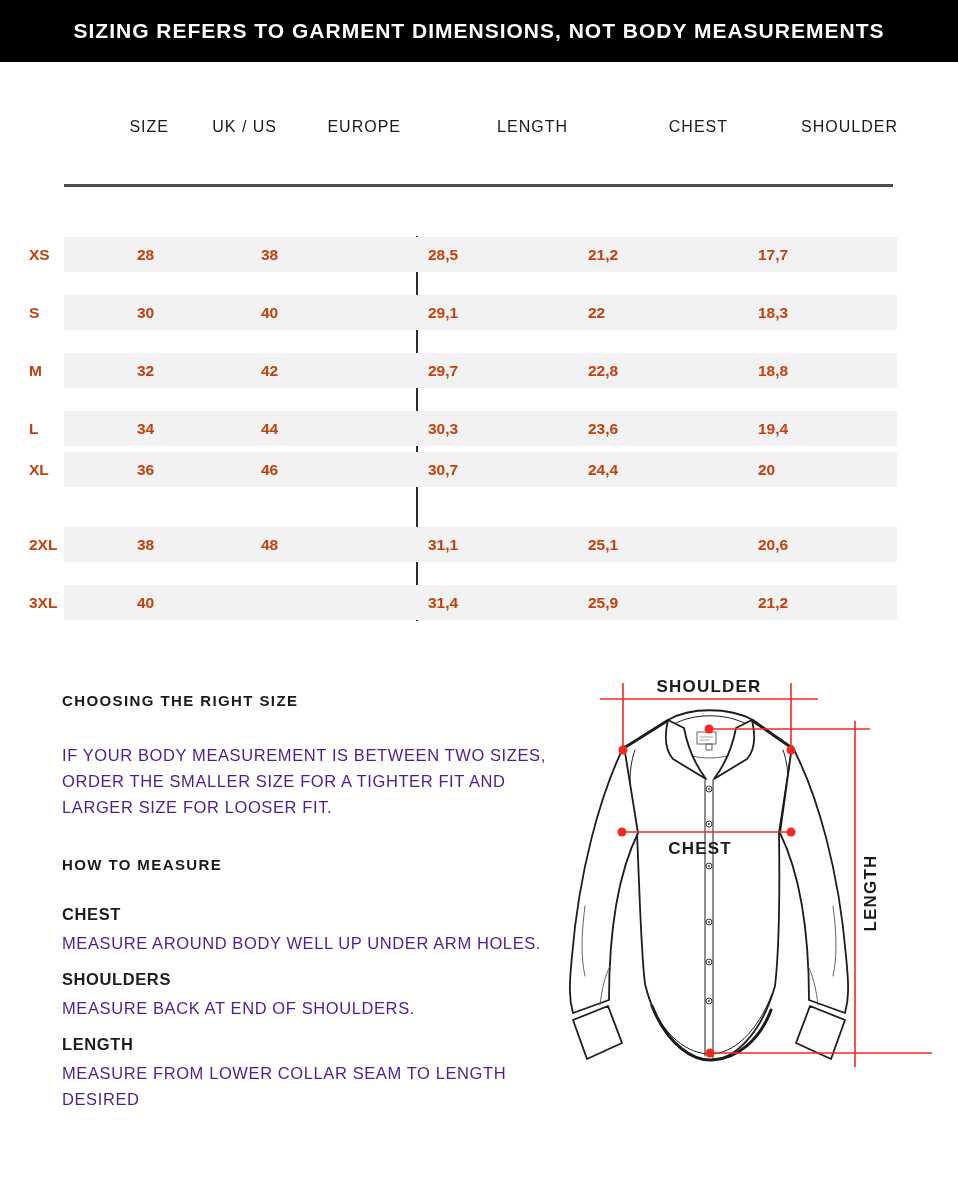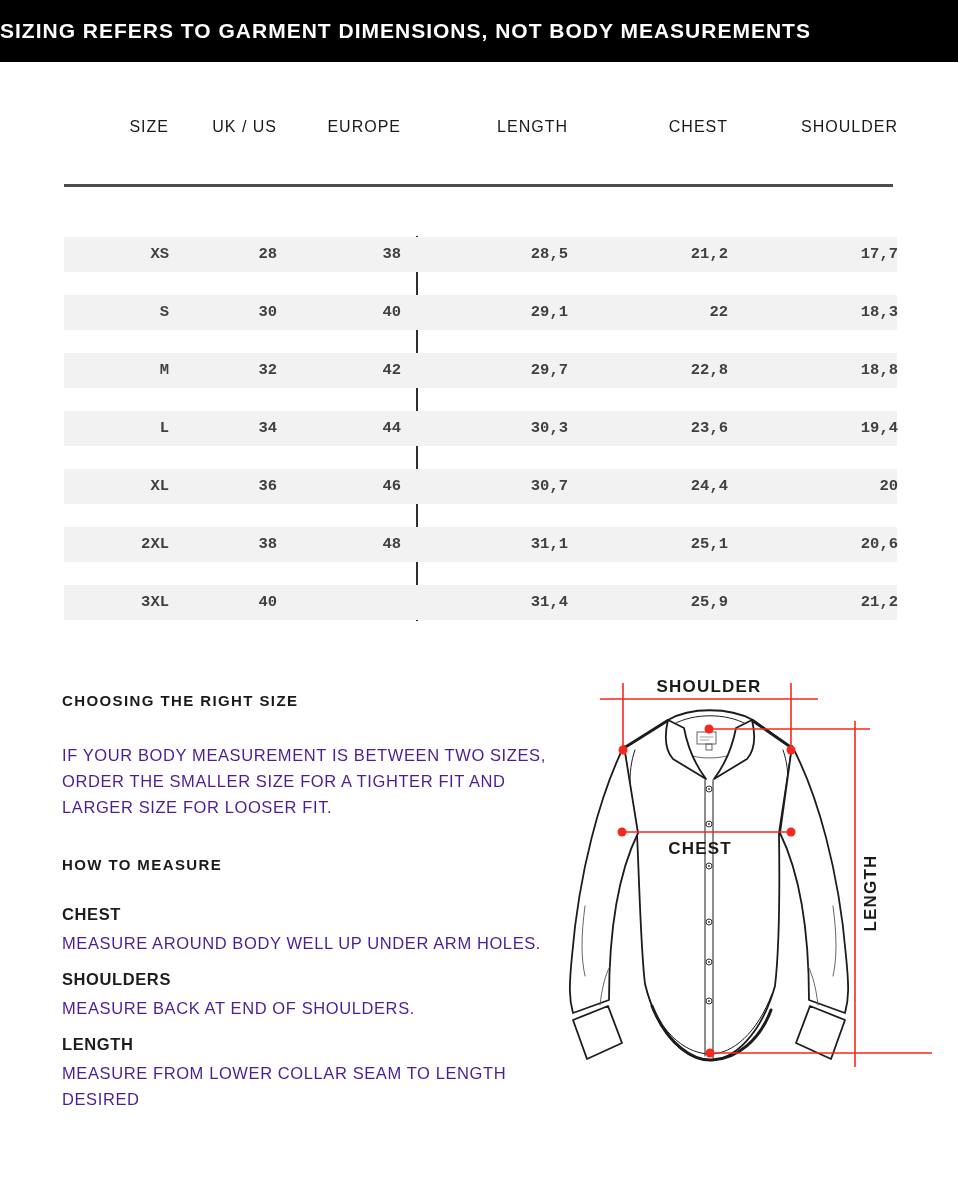--- a/index.html
+++ b/index.html
@@ -1,34 +1,34 @@
 <!DOCTYPE html>
 <html style="--banner-bg: #000000; --banner-text: #ffffff; --row-bg: #f2f2f2; --rule: #4d4d4d; --divider: #2e2e2e; --annotation-red: #f6281e; --ink: #1c1c1c; --text: #2a2a2a; --heading: #1a1a1a;"><head>
 <meta charset="utf-8">
 <style>
   html,body{margin:0;padding:0;background:#fff;}
   #page{position:relative;width:958px;height:1182px;background:#fff;overflow:hidden;
         font-family:"Liberation Sans",sans-serif;color:var(--text,#2a2a2a);}
 
   
   .banner{position:absolute;left:0;top:0;width:958px;height:62px;background:var(--banner-bg,#000);
-          display:flex;align-items:center;justify-content:flex-start;}
+          display:flex;align-items:center;justify-content:center;}
   .banner-title{color:var(--banner-text,#fff);font-size:21px;font-weight:700;letter-spacing:1px;white-space:nowrap;}
 
   
   .thead{position:absolute;left:64px;top:112px;width:833px;height:30px;}
   .hcell{position:absolute;top:0;width:140px;height:30px;line-height:30px;text-align:right;
          font-size:16px;font-weight:400;letter-spacing:1px;color:var(--heading,#1a1a1a);white-space:nowrap;}
   .trule{position:absolute;left:64px;top:184px;width:829px;height:2.5px;background:var(--rule,#4d4d4d);}
   .tdivider{position:absolute;left:416px;top:236px;width:1.5px;height:385px;background:var(--divider,#2e2e2e);}
   .trow{position:absolute;left:64px;width:833px;height:35px;background:var(--row-bg,#f2f2f2);}
-  .tcell{position:absolute;top:0;width:140px;height:35px;line-height:35px;text-align:right;
-         font-size:15.5px;font-weight:700;color:#404040;white-space:nowrap;font-family:Liberation Mono, monospace;}
+  .tcell{position:absolute;top:0;width:140px;height:35px;line-height:35px;text-align:left;
+         font-size:15.5px;font-weight:700;color:#c2410c;white-space:nowrap;}
   .c0{left:-35px}.c1{left:73px}.c2{left:197px}.c3{left:364px}.c4{left:524px}.c5{left:694px}
-  .r0{top:237px}.r1{top:295px}.r2{top:353px}.r3{top:411px}.r4{top:469px}.r5{top:527px}.r6{top:585px}
+  .r0{top:237px}.r1{top:295px}.r2{top:353px}.r3{top:411px}.r4{top:452px}.r5{top:527px}.r6{top:585px}
 
   
   .h2{position:absolute;left:62px;font-size:15px;font-weight:700;letter-spacing:1.4px;
       color:var(--heading,#1a1a1a);white-space:nowrap;}
   .para{position:absolute;left:62px;font-size:16.5px;letter-spacing:0.6px;line-height:26px;color:#4c1d95;}
   .sublabel{position:absolute;left:62px;font-size:16.5px;font-weight:700;letter-spacing:0.6px;color:#1d1d1d;white-space:nowrap;}
 
   
   .diagram{position:absolute;left:555px;top:655px;width:403px;height:427px;}
   .fill-line{fill:#fff;stroke:var(--ink,#1c1c1c);stroke-width:1.8;stroke-linejoin:round;}

